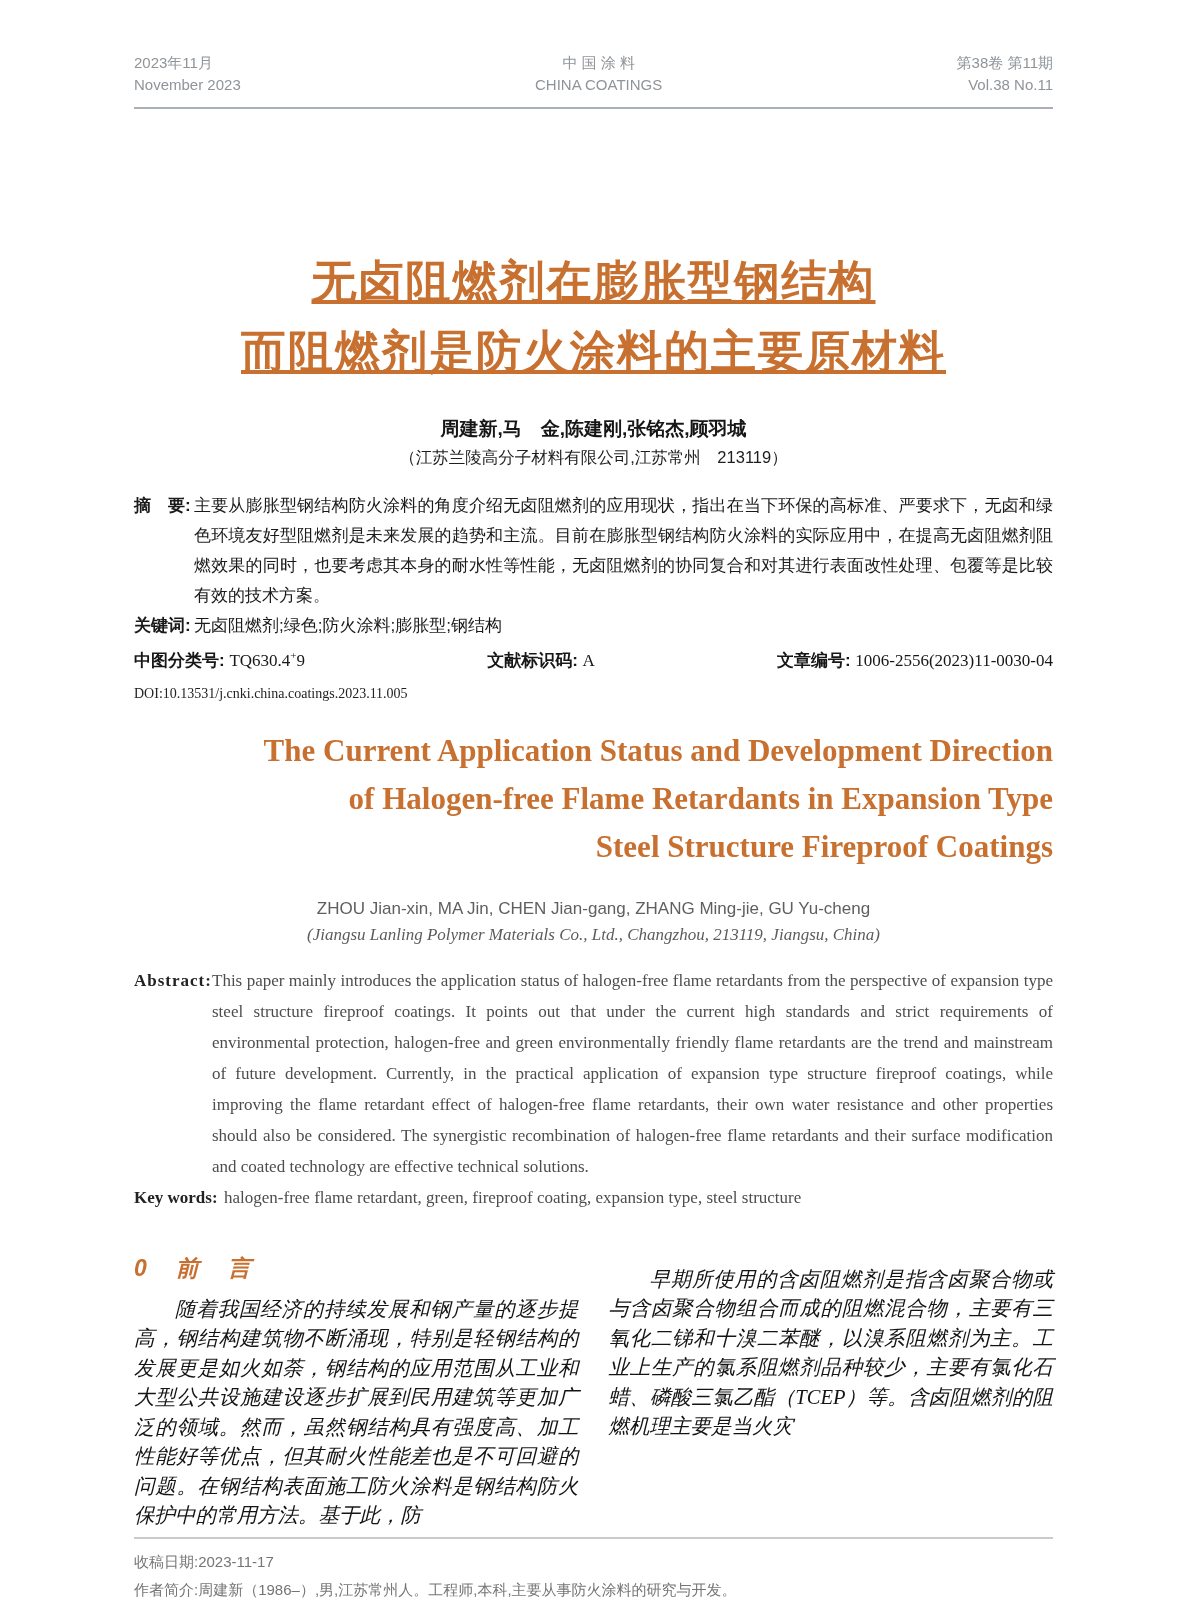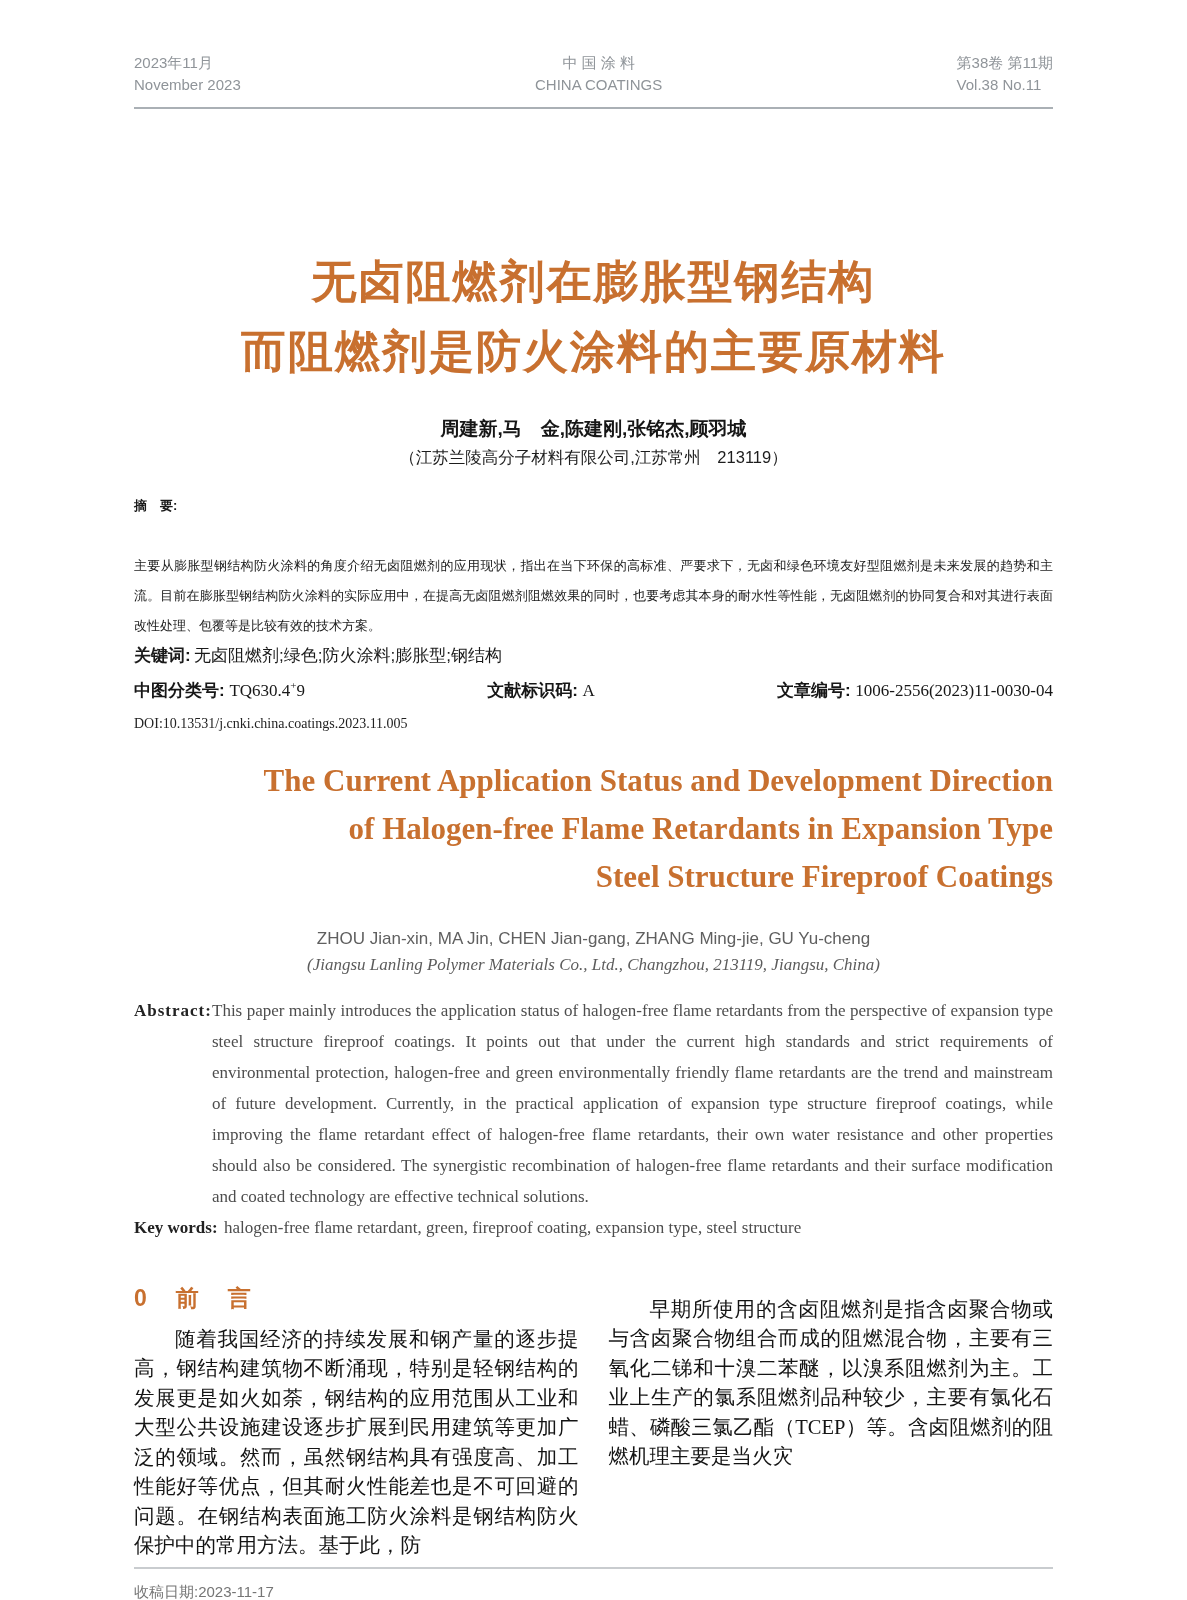--- a/index.html
+++ b/index.html
@@ -3,31 +3,31 @@
 <meta charset="utf-8">
 <style>
   html,body{margin:0;padding:0;background:#ffffff;}
   body{width:1187px;height:1600px;font-family:"Liberation Sans",sans-serif;color:#1c1c1c;overflow:hidden;}
   .page{box-sizing:border-box;width:1187px;height:1244px;padding:52px 134px 0 134px;position:relative;background:#ffffff;}
 
   
   .page-header{display:flex;justify-content:space-between;align-items:flex-start;
     color:#8f9499;font-size:15px;line-height:22px;border-bottom:2px solid #aab0b5;padding-bottom:11px;}
   .hdr-center{text-align:center;}
-  .hdr-right{}
+  .hdr-right{text-align:right;}
 
   
   .title-zh{margin-top:138px;text-align:center;color:#c8702f;font-weight:bold;
-    font-size:45px;line-height:70px;letter-spacing:2px;}
+    font-size:45px;line-height:70px;letter-spacing:2px;text-decoration:underline;}
 
   .authors-zh{margin-top:22px;text-align:center;font-size:19px;font-weight:bold;color:#161616;line-height:23px;}
   .affil-zh{margin-top:6px;text-align:center;font-size:16.5px;color:#1d1d1d;line-height:22px;}
 
   
-  .abs-zh{margin-top:23px;display:flex;font-size:13px;line-height:30px;text-align:justify;color:#1a1a1a;flex-direction:column;}
+  .abs-zh{margin-top:23px;display:flex;font-size:17px;line-height:30px;text-align:justify;color:#1a1a1a;}
   .abs-zh .lbl{flex:0 0 60px;font-weight:bold;white-space:nowrap;}
   .abs-zh .txt{flex:1;}
   .kw-zh{display:flex;font-size:17px;line-height:30px;color:#1a1a1a;}
   .kw-zh .lbl{flex:0 0 60px;font-weight:bold;white-space:nowrap;}
 
   
   .meta-row{margin-top:7px;display:flex;justify-content:space-between;font-size:17px;line-height:26px;color:#171717;}
   .meta-label{font-weight:bold;}
   .meta-value{font-family:"Liberation Serif",serif;}
   .sup{font-size:11px;vertical-align:super;line-height:0;}
@@ -42,21 +42,21 @@
 
   
   .abs-en{margin-top:18px;display:flex;font-family:"Liberation Serif",serif;font-size:17px;
     line-height:31px;color:#4d4d4d;text-align:justify;}
   .abs-en .lbl{flex:0 0 78px;font-weight:bold;color:#222;letter-spacing:1px;white-space:nowrap;}
   .abs-en .txt{flex:1;}
   .kw-en{display:flex;font-family:"Liberation Serif",serif;font-size:17px;line-height:31px;color:#4d4d4d;}
   .kw-en .lbl{flex:0 0 90px;font-weight:bold;color:#222;white-space:nowrap;}
 
   
-  .body-cols{margin-top:40px;display:flex;gap:30px;}
+  .body-cols{margin-top:40px;display:flex;gap:30px;font-style:italic;}
   .col{flex:1;font-family:"Liberation Serif",serif;font-size:20.5px;line-height:29.5px;
     text-align:justify;color:#141414;}
   .col-right{padding-top:12px;}
   .section-heading{font-family:"Liberation Sans",sans-serif;font-weight:bold;color:#c8702f;
     font-size:23px;line-height:30px;letter-spacing:3px;margin:0 0 12px 0;}
   .col p{margin:0;text-indent:2em;}
   .col p.cont{text-indent:0;}
   .ref-sup{font-size:12px;vertical-align:super;line-height:0;font-family:"Liberation Serif",serif;}
 
   

